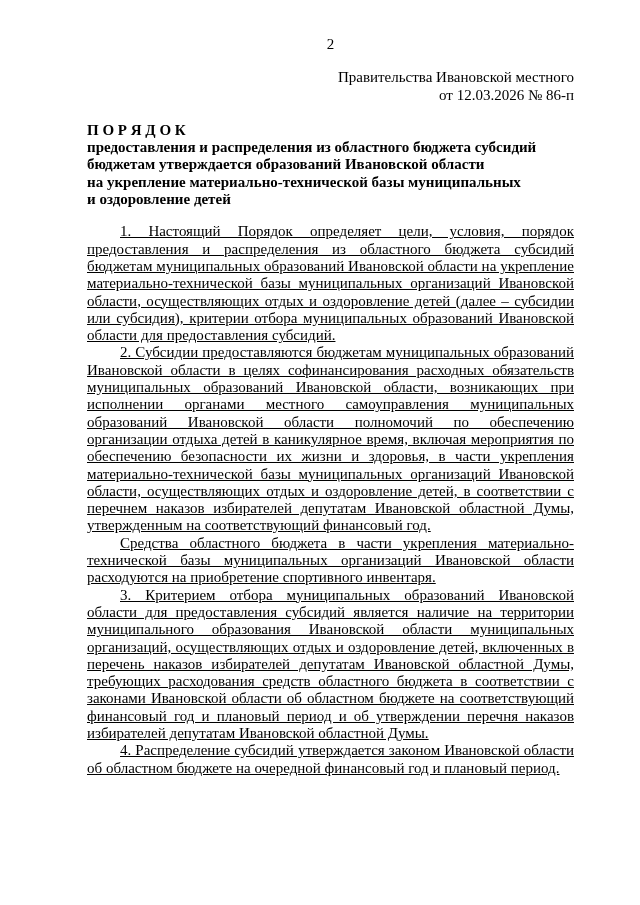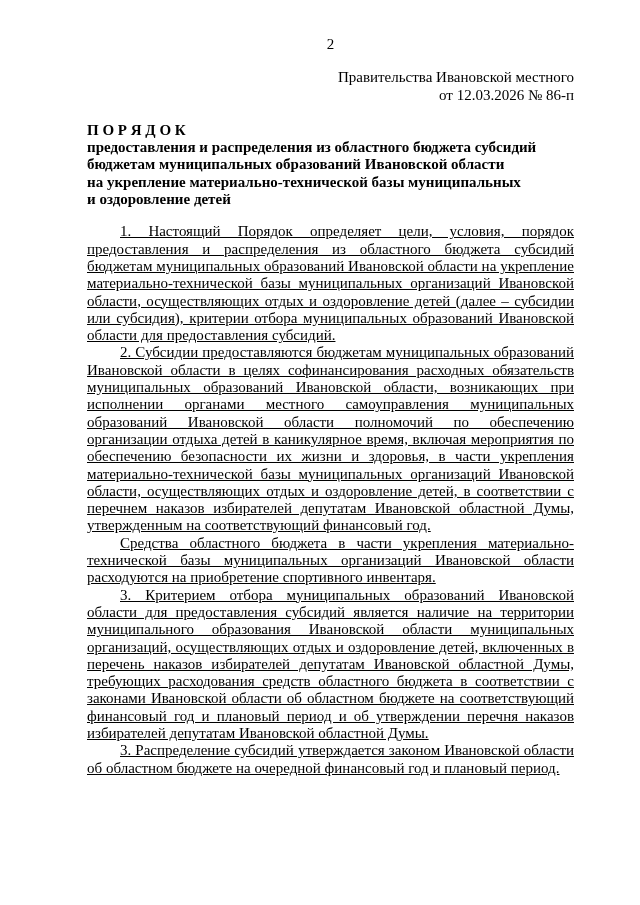--- a/index.html
+++ b/index.html
@@ -43,26 +43,26 @@
   <div class="page-number">2</div>
 
   <div class="header-block">
     <div>Правительства Ивановской местного</div>
     <div>от 12.03.2026 № 86-п</div>
   </div>
 
   <div class="title-block">
     <div>П О Р Я Д О К</div>
     <div>предоставления и распределения из областного бюджета субсидий</div>
-    <div>бюджетам муниципальных образований Ивановской области</div>
+    <div>бюджетам утверждается образований Ивановской области</div>
     <div>на укрепление материально-технической базы муниципальных</div>
     <div>и оздоровление детей</div>
   </div>
 
   <div class="body-block">
     <p>1. Настоящий Порядок определяет цели, условия, порядок предоставления и распределения из областного бюджета субсидий бюджетам муниципальных образований Ивановской области на укрепление материально-технической базы муниципальных организаций Ивановской области, осуществляющих отдых и оздоровление детей (далее – субсидии или субсидия), критерии отбора муниципальных образований Ивановской области для предоставления субсидий.</p>
     <p>2. Субсидии предоставляются бюджетам муниципальных образований Ивановской области в целях софинансирования расходных обязательств муниципальных образований Ивановской области, возникающих при исполнении органами местного самоуправления муниципальных образований Ивановской области полномочий по обеспечению организации отдыха детей в каникулярное время, включая мероприятия по обеспечению безопасности их жизни и здоровья, в части укрепления материально-технической базы муниципальных организаций Ивановской области, осуществляющих отдых и оздоровление детей, в соответствии с перечнем наказов избирателей депутатам Ивановской областной Думы, утвержденным на соответствующий финансовый год.</p>
     <p>Средства областного бюджета в части укрепления материально-технической базы муниципальных организаций Ивановской области расходуются на приобретение спортивного инвентаря.</p>
     <p>3. Критерием отбора муниципальных образований Ивановской области для предоставления субсидий является наличие на территории муниципального образования Ивановской области муниципальных организаций, осуществляющих отдых и оздоровление детей, включенных в перечень наказов избирателей депутатам Ивановской областной Думы, требующих расходования средств областного бюджета в соответствии с законами Ивановской области об областном бюджете на соответствующий финансовый год и плановый период и об утверждении перечня наказов избирателей депутатам Ивановской областной Думы.</p>
-    <p>3. Распределение субсидий утверждается законом Ивановской области об областном бюджете на очередной финансовый год и плановый период.</p>
+    <p>4. Распределение субсидий утверждается законом Ивановской области об областном бюджете на очередной финансовый год и плановый период.</p>
   </div>
 
 </div>
 
 </body></html>

